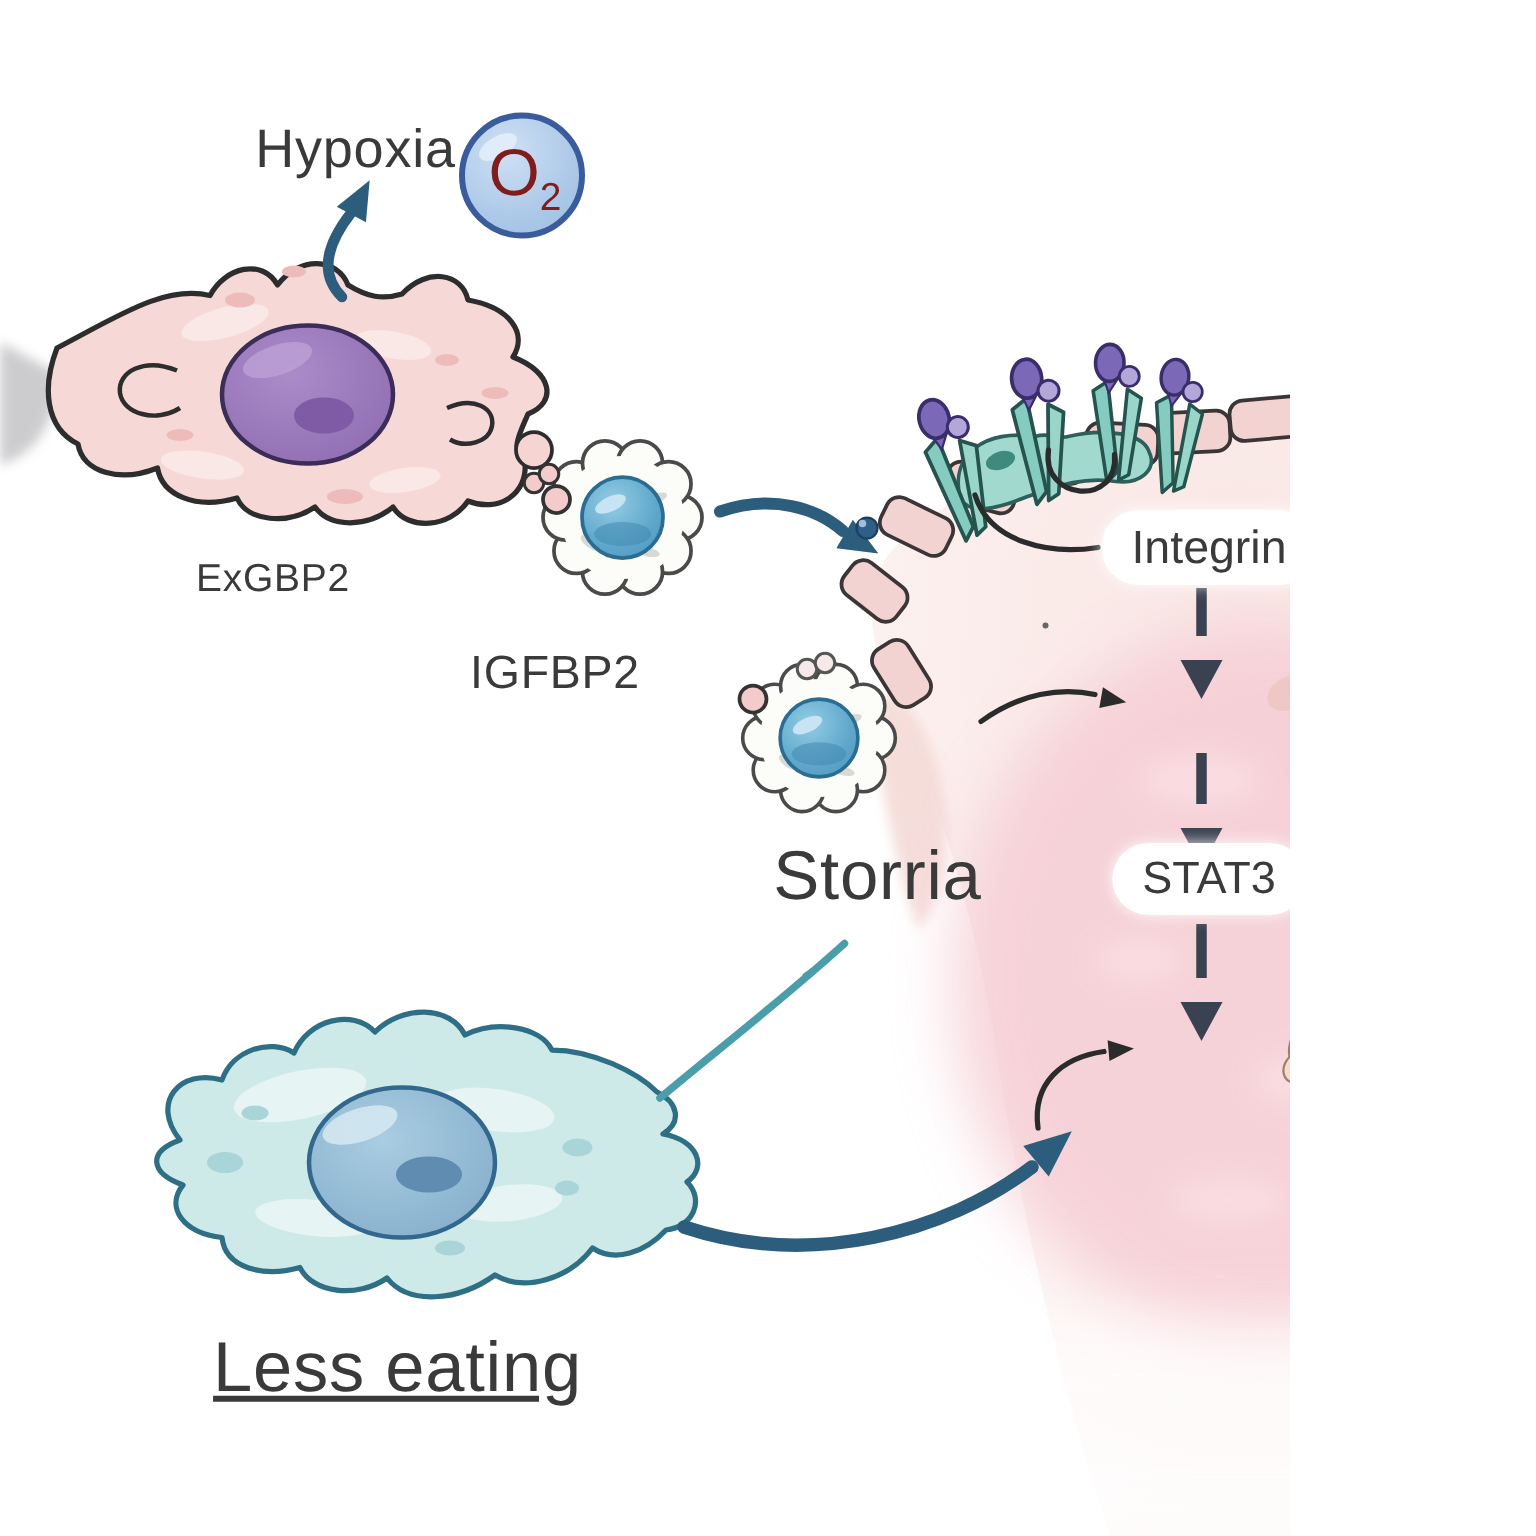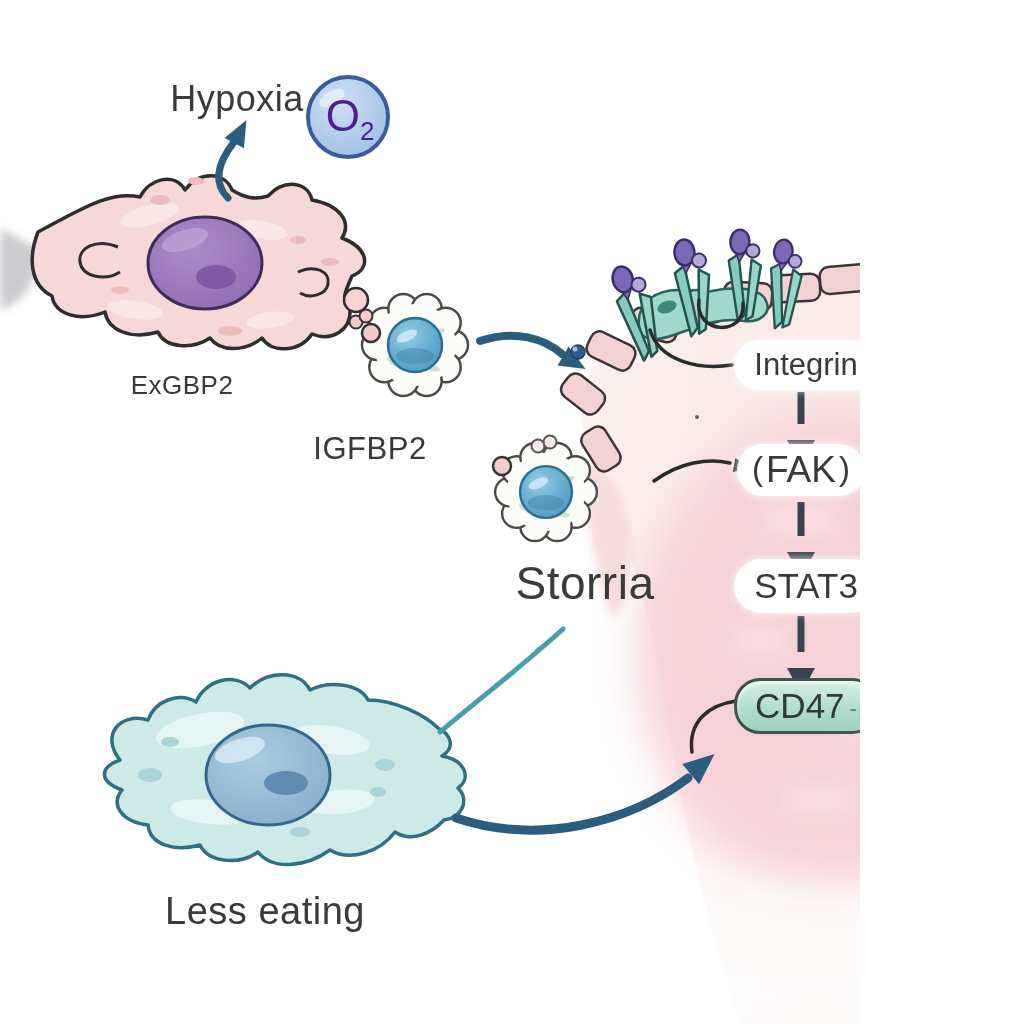--- a/index.html
+++ b/index.html
@@ -5,31 +5,31 @@
   html,body{margin:0;padding:0;width:1024px;height:1024px;background:#ffffff;}
   .stage{position:relative;width:860px;height:1024px;overflow:hidden;background:#ffffff;
          font-family:"Liberation Sans", sans-serif;color:#3a3a3a;}
   .stage svg{position:absolute;left:0;top:0;}
   .lbl{position:absolute;transform:translate(-50%,-50%);white-space:nowrap;
        color:#3a3a3a;letter-spacing:0.5px;line-height:1;}
   .lbl-hypoxia{font-size:36px;}
   .lbl-exgbp2{font-size:26px;}
   .lbl-igfbp2{font-size:31px;margin-top:17px;}
   .lbl-storria{font-size:46px;}
-  .lbl-less-eating{font-size:38px;}
+  .lbl-less-eating{font-size:47px;text-decoration:underline;}
   .o2-text{position:absolute;transform:translate(-50%,-50%);font-size:44px;font-weight:500;
-           color:#4c1d95;white-space:nowrap;}
+           color:#7f1d1d;white-space:nowrap;}
   .o2-text sub{font-size:26px;font-weight:500;}
   .pill{position:absolute;transform:translate(-50%,-50%);background:#ffffff;border-radius:28px;
         padding:7px 20px;white-space:nowrap;
         box-shadow:0 0 10px rgba(255,255,255,0.9);}
   .pill-integrin{font-size:31px;}
   .pill-fak{font-size:37px;padding:5px 12px;}
   .pill-fak .bracket{font-size:33px;margin:0 3px;color:#3a3a3a;position:relative;top:-2px;}
-  .pill-stat3{font-size:35px;}
+  .pill-stat3{font-size:30px;}
   .pill-cd47{font-size:35px;background:linear-gradient(180deg,#d4efe4 0%,#b2ddcd 55%,#9fd2c0 100%);
              border:3px solid #3e544c;padding:5px 18px;border-radius:26px;color:#2f3b38;
              box-shadow:inset 0 3px 4px rgba(255,255,255,0.7);}
   .pill-cd47 .cd47-dash{font-size:22px;color:#5d7a71;margin-left:5px;vertical-align:middle;}
 </style>
 </head>
 <body>
 
 <div class="stage">
 
@@ -304,19 +304,17 @@
   <div class="lbl lbl-exgbp2" style="left:182px;top:385px">ExGBP2</div>
 
   <div class="lbl lbl-igfbp2" style="left:370px;top:431px">IGFBP2</div>
 
   <div class="lbl lbl-storria" style="left:585px;top:583px">Storria</div>
 
   <div class="lbl lbl-less-eating" style="left:265px;top:911px">Less eating</div>
 
   <div class="pill pill-integrin" style="left:806px;top:365px"><span>Integrin</span></div>
 
-  <div class="pill pill-fak" style="left:801px;top:470px"><span class="bracket">(</span><span>FAK</span><span class="bracket">)</span></div>
 
   <div class="pill pill-stat3" style="left:806px;top:586px"><span>STAT3</span></div>
 
-  <div class="pill pill-cd47" style="left:806px;top:706px"><span>CD47</span><span class="cd47-dash">-</span></div>
 
 </div>
 
 </body></html>

